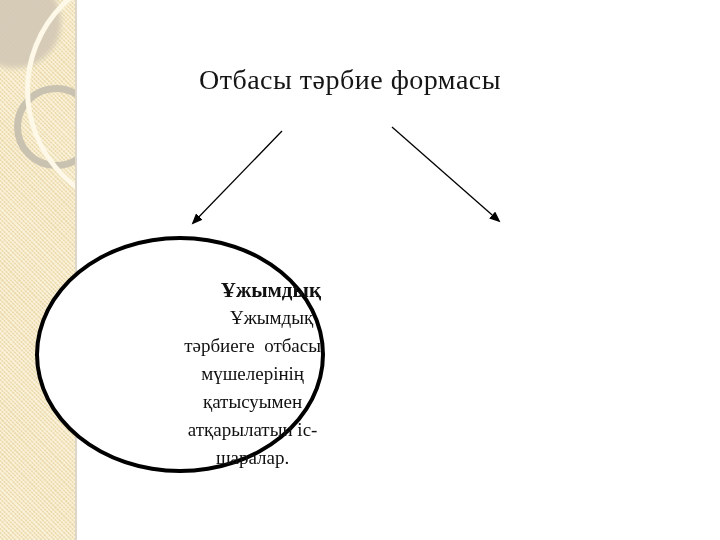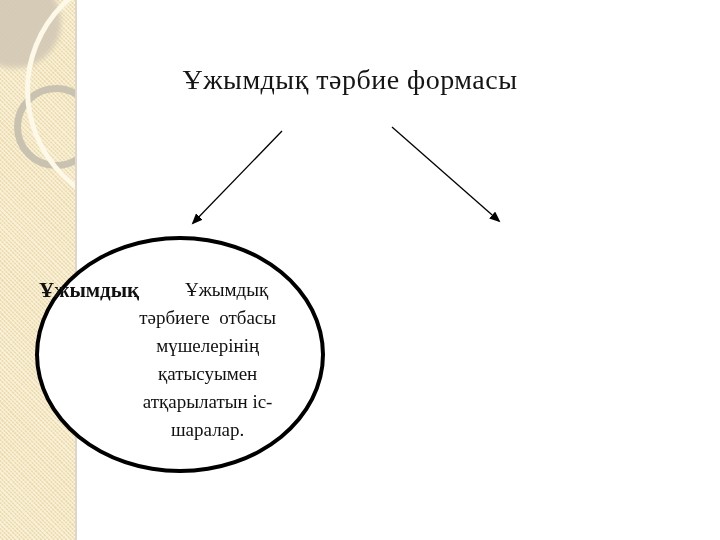--- a/index.html
+++ b/index.html
@@ -39,42 +39,42 @@
   }
   
   .arrows { position:absolute; left:0; top:0; width:720px; height:540px; pointer-events:none; }
   
   .oval {
     position:absolute; border-radius:50%; background:#fff; border:4px solid #000;
   }
   .oval.left  { left:35px;  top:236px; width:290px; height:237px; }
   .oval.right { left:398px; top:235px; width:281px; height:252px; border-width:5px; }
   .oval-content {
-    position:absolute; inset:0; display:flex; flex-direction:row; align-items:flex-start;
+    position:absolute; inset:0; display:flex; flex-direction:column; align-items:flex-end;
     text-align:center;
   }
   .oval.left  .oval-content { padding-top:36px; }
   .oval.right .oval-content { padding-top:32px; }
   .oval-heading { font-weight:700; font-size:21px; line-height:28px; font-family:"Liberation Serif", serif; }
   .oval-body { white-space:pre-wrap; }
   .oval.left  .oval-body { font-family:"Liberation Serif", serif; font-size:19px; line-height:28px; }
   .oval.right .oval-body { font-family:"Liberation Sans", sans-serif; font-size:16px; line-height:27px; }
 </style>
 </head>
 <body>
 
 <div class="slide">
 
   <div class="sidebar">
     <div class="sb-blob"></div>
     <div class="sb-ring-gray"></div>
     <div class="sb-ring-cream"></div>
   </div>
 
-  <div class="title">Ұжымдық тәрбие формасы</div>
+  <div class="title">Отбасы тәрбие формасы</div>
 
   <svg class="arrows" viewBox="0 0 720 540">
     <defs>
       <marker id="ah" markerWidth="9" markerHeight="7" refX="7" refY="3.5" orient="auto">
         <path d="M0,0 L8.5,3.5 L0,7 Z" fill="#000"></path>
       </marker>
     </defs>
     <line x1="282" y1="131" x2="193" y2="223" stroke="#000" stroke-width="1.3" marker-end="url(#ah)"></line>
     <line x1="392" y1="127" x2="499" y2="221" stroke="#000" stroke-width="1.3" marker-end="url(#ah)"></line>
   </svg>

